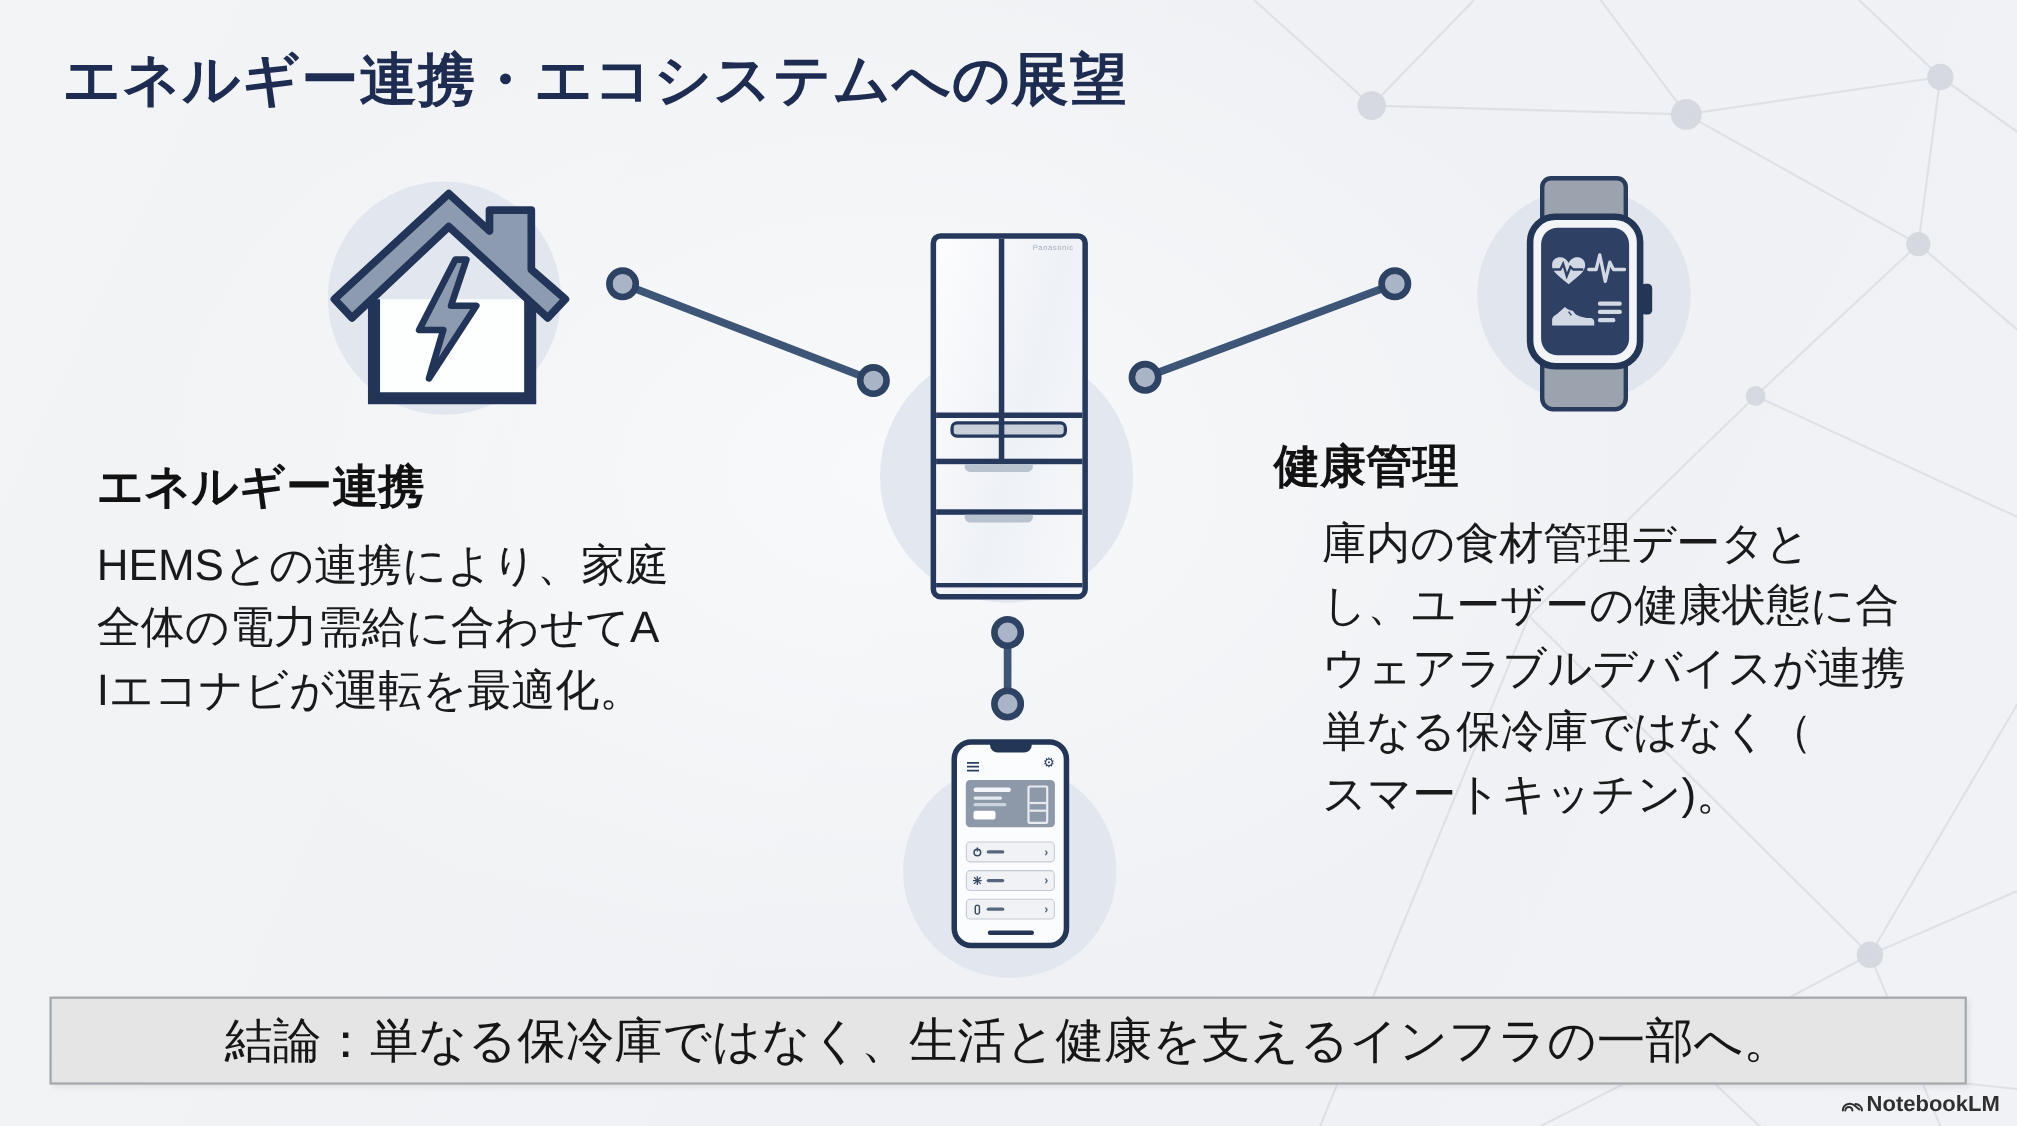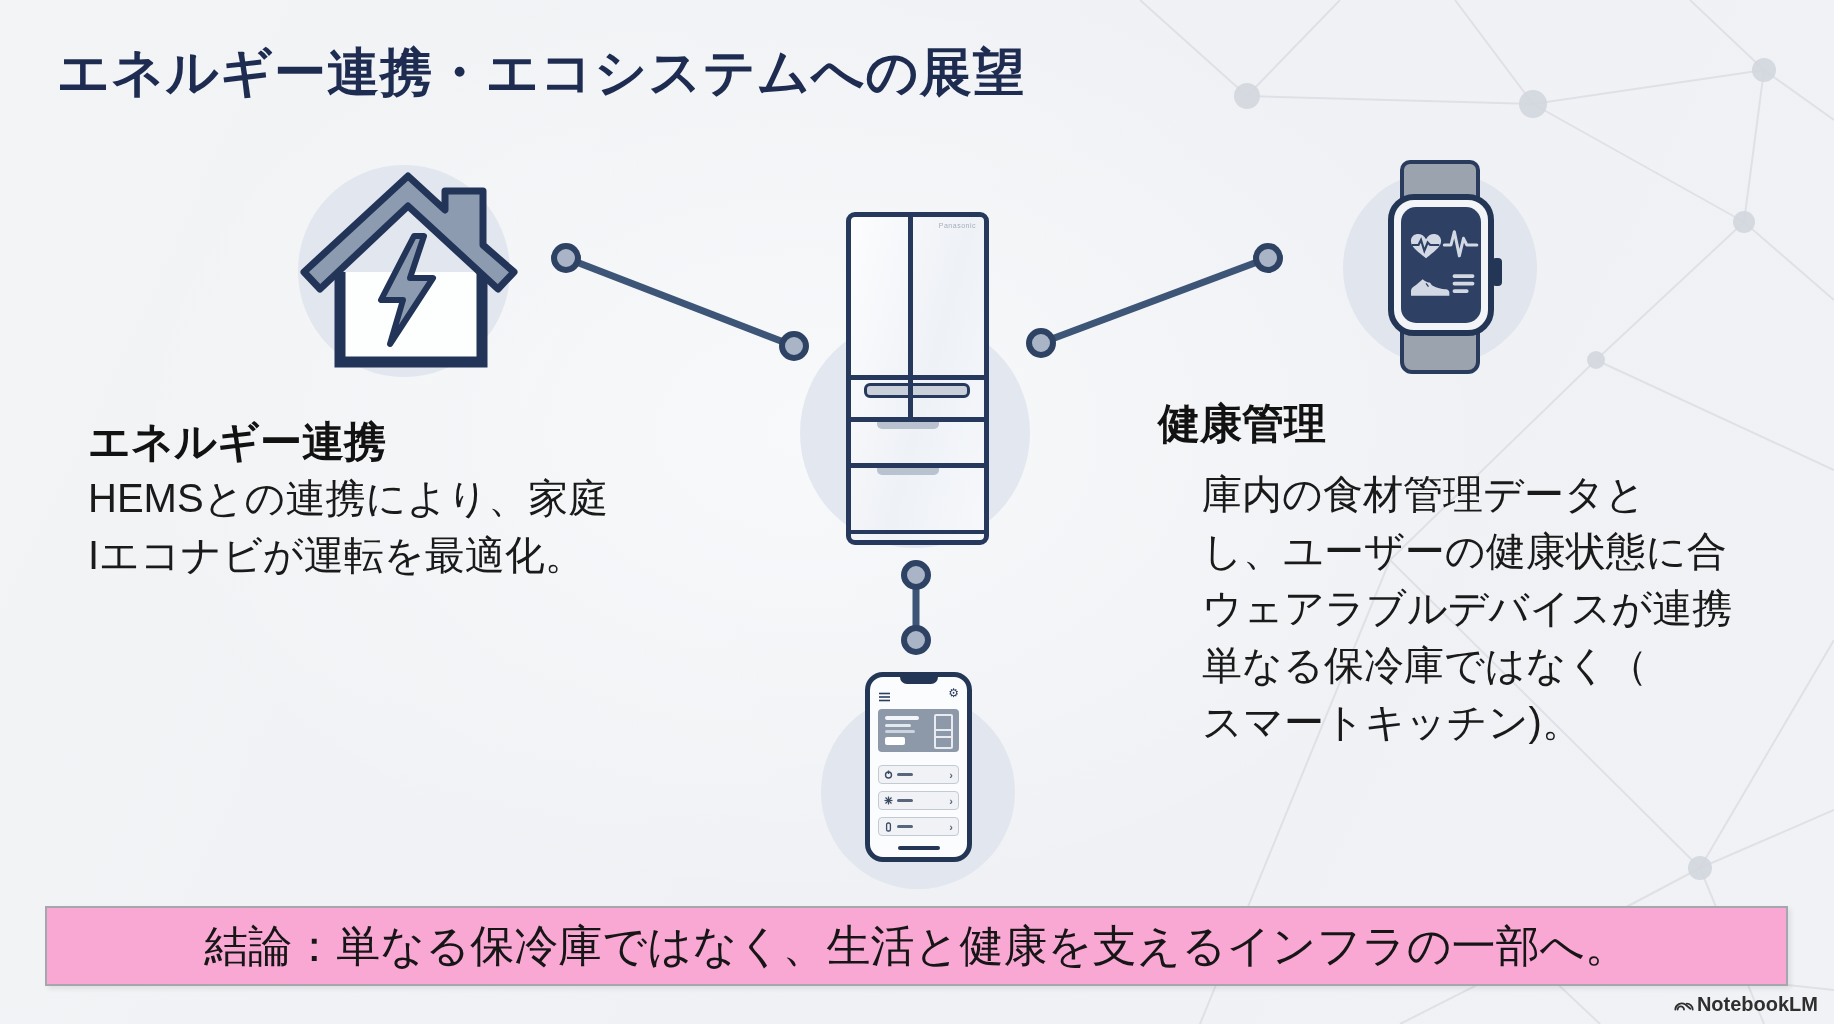--- a/index.html
+++ b/index.html
@@ -50,21 +50,21 @@
   .prow .dash{width:16px;height:3px;background:#57667c;border-radius:2px;}
   .prow .chev{margin-left:auto;color:#57667c;font-size:11px;line-height:10px;font-weight:bold;}
   
   .watch-band{background:#9aa3ae;border:4px solid #2a3c5e;box-sizing:border-box;}
   .watch-body{left:1388px;top:194px;width:106px;height:142px;box-sizing:border-box;border:6px solid #243656;border-radius:26px;background:#f2f4f7;}
   .watch-screen{position:absolute;left:7px;top:7px;right:7px;bottom:7px;background:#2e4165;border-radius:15px;overflow:hidden;}
   .watch-crown{left:1492px;top:258px;width:10px;height:28px;background:#243656;border-radius:4px;}
   
   .conclusion{
     left:45px;top:906px;width:1743px;height:80px;box-sizing:border-box;
-    background:#f9a8d4;border:2px solid #a4a7ac;box-shadow:3px 3px 5px rgba(0,0,0,0.08);
+    background:#e5e5e5;border:2px solid #a4a7ac;box-shadow:3px 3px 5px rgba(0,0,0,0.08);
     display:flex;align-items:center;justify-content:center;
   }
   .conclusion span{font-size:44px;font-weight:500;color:#161616;white-space:nowrap;}
   
   .footer{right:16px;bottom:8px;display:flex;align-items:center;gap:2px;}
   .footer span{font-size:20px;font-weight:bold;color:#2f2f2f;}
 </style>
 </head>
 <body>
 
@@ -214,22 +214,23 @@
           <rect x="62" y="66" width="26" height="4.6" rx="2"></rect>
           <rect x="62" y="75" width="26" height="4.6" rx="2"></rect>
           <rect x="62" y="84" width="19" height="4.6" rx="2"></rect>
         </g>
     </svg>
   </div>
 </div>
 
 <div class="abs" style="left:88px;top:414px;">
   <div class="blk-heading">エネルギー連携</div>
-  <div style="">
+  <div style="margin-top:16px;">
     <div class="blk-line">HEMSとの連携により、家庭</div>
+    <div class="blk-line">全体の電力需給に合わせてA</div>
     <div class="blk-line">Iエコナビが運転を最適化。</div>
   </div>
 </div>
 
 <div class="abs" style="left:1158px;top:396px;">
   <div class="blk-heading">健康管理</div>
   <div style="margin-top:14px;margin-left:44px;">
     <div class="blk-line">庫内の食材管理データと</div>
     <div class="blk-line">し、ユーザーの健康状態に合</div>
     <div class="blk-line">ウェアラブルデバイスが連携</div>

